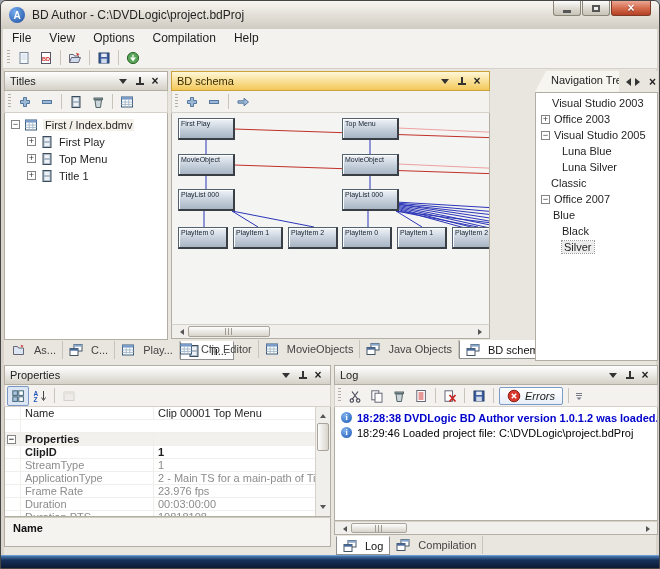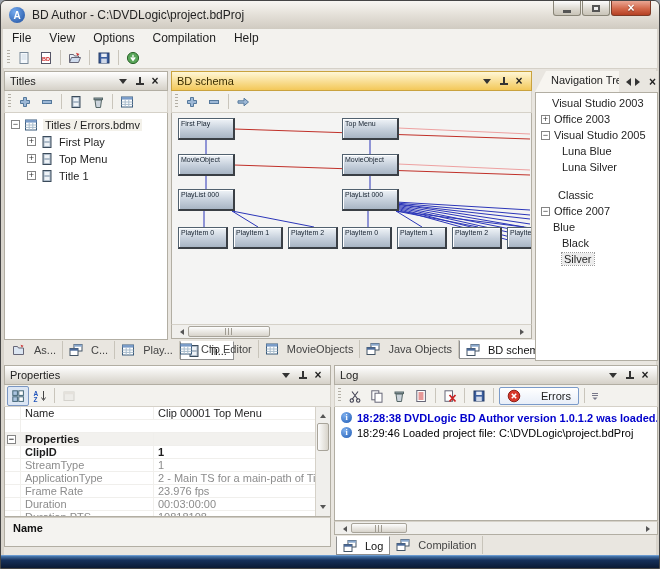--- a/index.html
+++ b/index.html
@@ -100,22 +100,22 @@
   .pcat{background:#f2f1ee;font-weight:bold;color:#111;}
   .pdesc{height:30px;background:#f4f3f0;border:1px solid #b2aea3;border-top:1px solid #cfcbc2;
     font-size:11px;font-weight:bold;padding:4px 0 0 8px;color:#111;}
   
   .logbody{font-size:11px;}
   .lrow{display:flex;align-items:center;height:15px;padding-left:6px;white-space:nowrap;overflow:hidden;}
   .info-ic{width:11px;height:11px;border-radius:50%;flex:none;margin-right:5px;
     background:radial-gradient(circle at 35% 30%,#7fb0ee,#1d5ab4);color:#fff;font-size:8px;font-weight:bold;
     font-family:"Liberation Serif",serif;display:flex;align-items:center;justify-content:center;}
   .log-strong{color:#0000cc;font-weight:bold;}
-  .errors-btn{display:flex;align-items:center;gap:20px;height:18px;padding:0 7px;font-size:11px;color:#222;
-    background:linear-gradient(#ffffff,#e8eef8);border:1px solid #7a9ac9;border-radius:2px;margin:0 2px;}
+  .errors-btn{display:flex;align-items:center;gap:4px;height:18px;padding:0 7px;font-size:11px;color:#222;
+    background:linear-gradient(#ffffff,#e8eef8);border:1px solid #7a9ac9;border-radius:2px;margin:0 2px;font-style:italic;}
   
   .nav-head{height:21px;background:#e9e6e0;display:flex;align-items:center;border-bottom:none;}
   .nav-tab{height:21px;padding:3px 8px 0 16px;background:#f7f5f0;font-size:11px;color:#222;
     clip-path:polygon(11px 0,100% 0,100% 100%,0 100%);white-space:nowrap;overflow:hidden;max-width:86px;}
   .nav-body{background:#fff;border:1px solid #b2aea3;height:269px;overflow:hidden;padding-top:2px;}
   .nrow{display:flex;align-items:center;height:16px;font-size:11px;color:#1e1e1e;white-space:nowrap;}
 </style>
 </head>
 <body>
 
@@ -258,21 +258,21 @@
       <div class="pbody" style="height:227px;padding-top:3px;" id="titles-tree">
           <div class="trow" style="padding-left: 6px;">
             <span class="exp">−</span>
             <span class="ticon16">
               <svg width="14" height="14" viewBox="0 0 14 14">
                 <rect x="1.5" y="2" width="11" height="10" fill="#fff" stroke="#3a5a7a"></rect>
                 <rect x="1.5" y="2" width="11" height="2.6" fill="#7a9cc8"></rect>
                 <path d="M5.2 4.6v7.4M8.8 4.6v7.4M1.5 7h11M1.5 9.4h11" stroke="#a8bccc"></path>
               </svg>
             </span>
-            <span class="sel-soft">Titles / Errors.bdmv</span>
+            <span class="sel-soft">First / Index.bdmv</span>
           </div>
           <div class="trow" style="padding-left: 22px;">
             <span class="exp">+</span>
             <span class="ticon16">
               <svg width="14" height="14" viewBox="0 0 14 14">
                 <rect x="3" y="1.5" width="8" height="11" fill="#aebcca" stroke="#3a4a5a"></rect>
                 <rect x="4.5" y="3" width="5" height="3" fill="#eef2f6"></rect>
                 <rect x="4.5" y="8" width="5" height="3" fill="#eef2f6"></rect>
               </svg>
             </span>
@@ -338,21 +338,21 @@
                 <rect x="3" y="1.5" width="8" height="11" fill="#aebcca" stroke="#3a4a5a"></rect>
                 <rect x="4.5" y="3" width="5" height="3" fill="#eef2f6"></rect>
                 <rect x="4.5" y="8" width="5" height="3" fill="#eef2f6"></rect>
               </svg>
             </span>
             <span>Ti...</span>
           </div>
         </div>
     </div>
 
-    <div class="panel" style="left:167px;top:2px;width:361px;height:290px;">
+    <div class="panel" style="left:167px;top:2px;width:319px;height:290px;">
       <div class="phead active">
         <span>BD schema</span>
           <span class="sp"></span>
         <span class="hbtn">
             <span class="chev"></span>
           </span>
         <span class="hbtn">
             <span class="pin"></span>
           </span>
         <span class="hbtn">
@@ -506,21 +506,21 @@
           <div class="nrow" style="padding-left: 5px;">
             <span class="exp">−</span>
             <span>Visual Studio 2005</span>
           </div>
           <div class="nrow" style="padding-left: 26px;">
             <span>Luna Blue</span>
           </div>
           <div class="nrow" style="padding-left: 26px;">
             <span>Luna Silver</span>
           </div>
-          <div class="nrow" style="padding-left: 22px; margin-top: 12px;">
+          <div class="nrow" style="padding-left: 15px;">
             <span>Classic</span>
           </div>
           <div class="nrow" style="padding-left: 5px;">
             <span class="exp">−</span>
             <span>Office 2007</span>
           </div>
           <div class="nrow" style="padding-left: 17px;">
             <span>Blue</span>
           </div>
           <div class="nrow" style="padding-left: 26px;">

